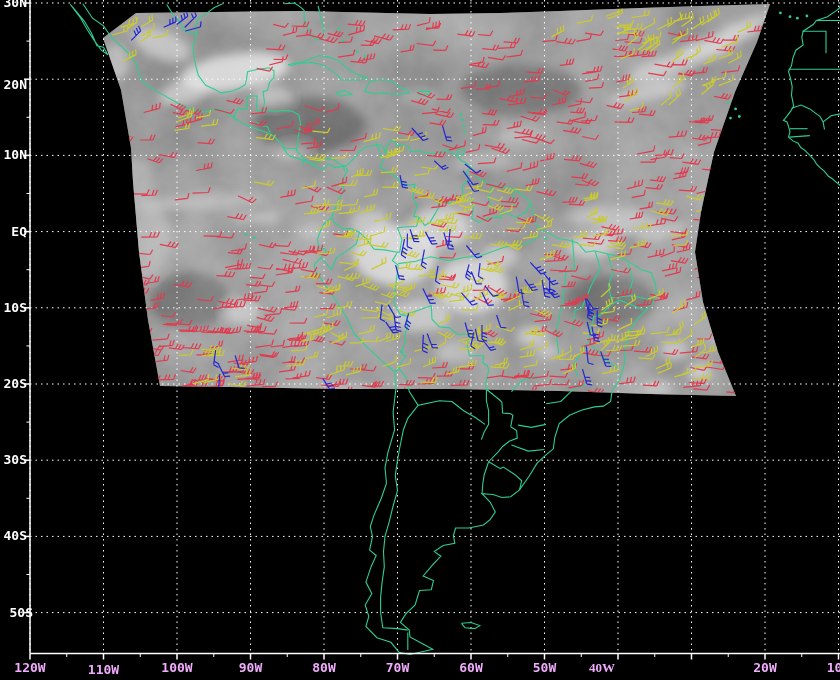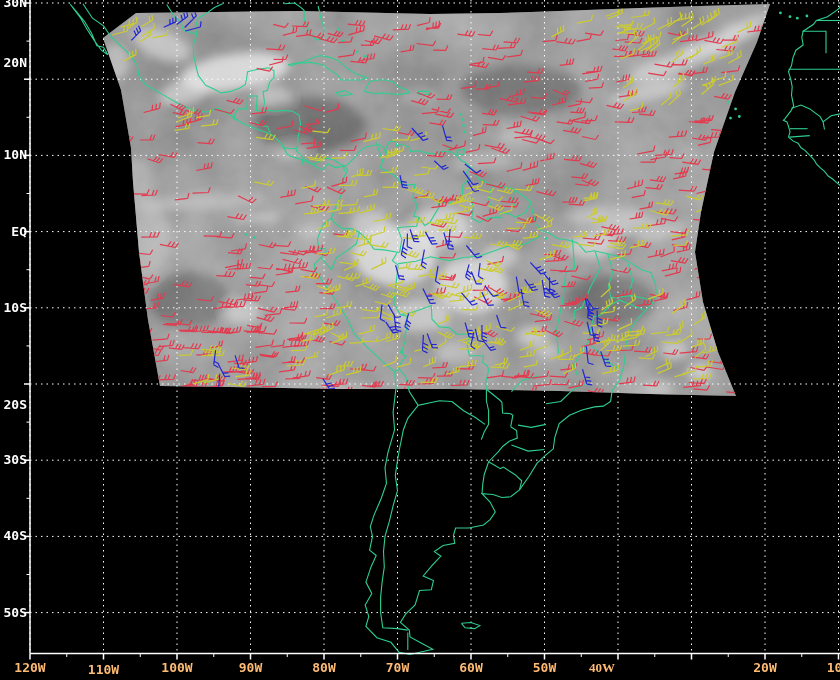--- a/index.html
+++ b/index.html
@@ -3,21 +3,21 @@
 <meta charset="utf-8">
 <style>
   html,body{margin:0;padding:0;background:#000;}
   #stage{position:relative;width:840px;height:680px;background:#000;overflow:hidden;
          font-family:"DejaVu Sans Mono","Liberation Mono",monospace;}
   #map{position:absolute;left:0;top:0;width:840px;height:680px;}
   #labels{position:absolute;left:0;top:0;width:840px;height:680px;pointer-events:none;}
   .ytick{position:absolute;width:27px;text-align:right;font-size:13px;font-weight:700;
          color:#fff;line-height:14px;}
   .xtick{position:absolute;width:44px;text-align:center;font-size:13px;font-weight:700;
-         color:#fdba74;line-height:14px;}
+         color:#f0abfc;line-height:14px;}
   .caption{position:absolute;left:38px;top:599px;font-size:14px;font-weight:700;color:#fff;
            letter-spacing:0.4px;white-space:nowrap;}
   .legend{position:absolute;left:38px;top:614px;}
   .legend-item{font-size:14px;font-weight:700;line-height:14px;letter-spacing:0.4px;white-space:nowrap;}
 </style>
 </head>
 <body>
 
 <div id="stage">
   <div id="map"><svg width="840" height="680" viewBox="0 0 840 680">
@@ -257,28 +257,28 @@
           <line x1="26.5" y1="422.1" x2="30" y2="422.1" stroke-width="1"></line>
           <line x1="24" y1="460.20000000000005" x2="30" y2="460.20000000000005"></line>
           <line x1="26.5" y1="498.30000000000007" x2="30" y2="498.30000000000007" stroke-width="1"></line>
           <line x1="24" y1="536.4" x2="30" y2="536.4"></line>
           <line x1="26.5" y1="574.5" x2="30" y2="574.5" stroke-width="1"></line>
           <line x1="24" y1="612.6" x2="30" y2="612.6"></line>
         </g>
       </svg></div>
   <div id="labels">
       <div class="ytick" style="left: 0px; top: -4px;">30N</div>
-      <div class="ytick" style="left: 0px; top: 56px;">20N</div>
+      <div class="ytick" style="left: 0px; top: 78px;">20N</div>
       <div class="ytick" style="left: 0px; top: 148.4px;">10N</div>
       <div class="ytick" style="left: 0px; top: 224.6px;">EQ</div>
       <div class="ytick" style="left: 0px; top: 300.8px;">10S</div>
-      <div class="ytick" style="left: 0px; top: 398px;">20S</div>
+      <div class="ytick" style="left: 0px; top: 377px;">20S</div>
       <div class="ytick" style="left: 0px; top: 453.2px;">30S</div>
       <div class="ytick" style="left: 0px; top: 529.4px;">40S</div>
-      <div class="ytick" style="left: 0px; top: 605.6px;">50S</div>
+      <div class="ytick" style="left: 6px; top: 605.6px;">50S</div>
       <div class="xtick" style="left: 8px; top: 660.5px;">120W</div>
       <div class="xtick" style="left: 81.5px; top: 663px;">110W</div>
       <div class="xtick" style="left: 155px; top: 660.5px;">100W</div>
       <div class="xtick" style="left: 228.5px; top: 660.5px;">90W</div>
       <div class="xtick" style="left: 302px; top: 660.5px;">80W</div>
       <div class="xtick" style="left: 375.5px; top: 660.5px;">70W</div>
       <div class="xtick" style="left: 449px; top: 660.5px;">60W</div>
       <div class="xtick" style="left: 522.5px; top: 660.5px;">50W</div>
       <div class="xtick" style="left: 580px; top: 660.5px; font-family: Liberation Serif, serif;">40W</div>
       <div class="xtick" style="left: 669.5px; top: 660.5px; margin-top: 32px;">30W</div>

